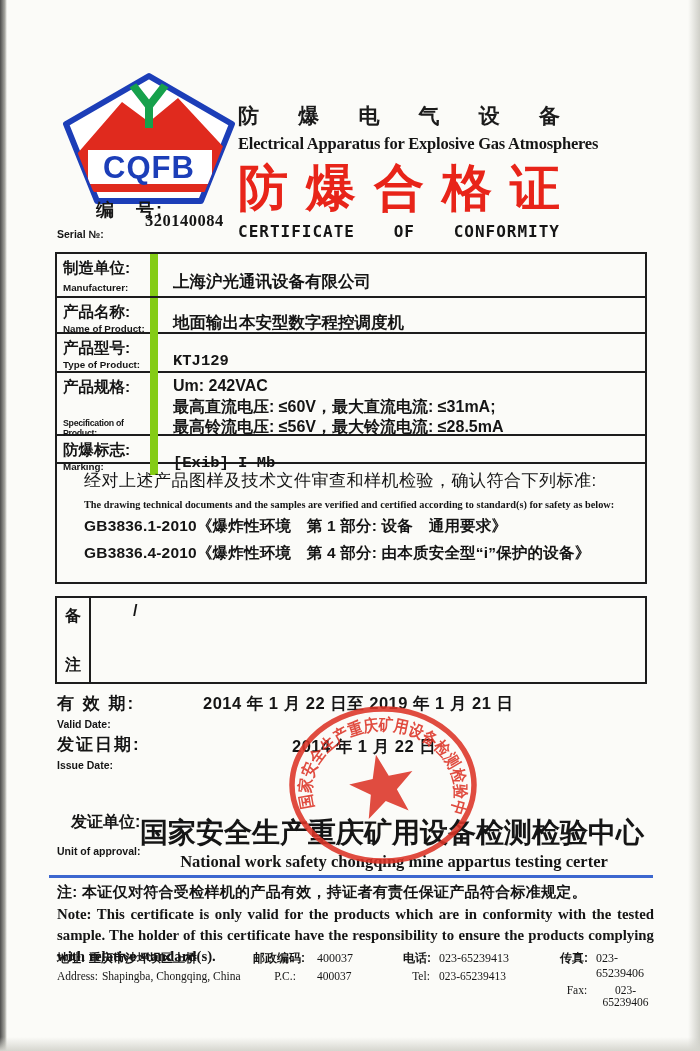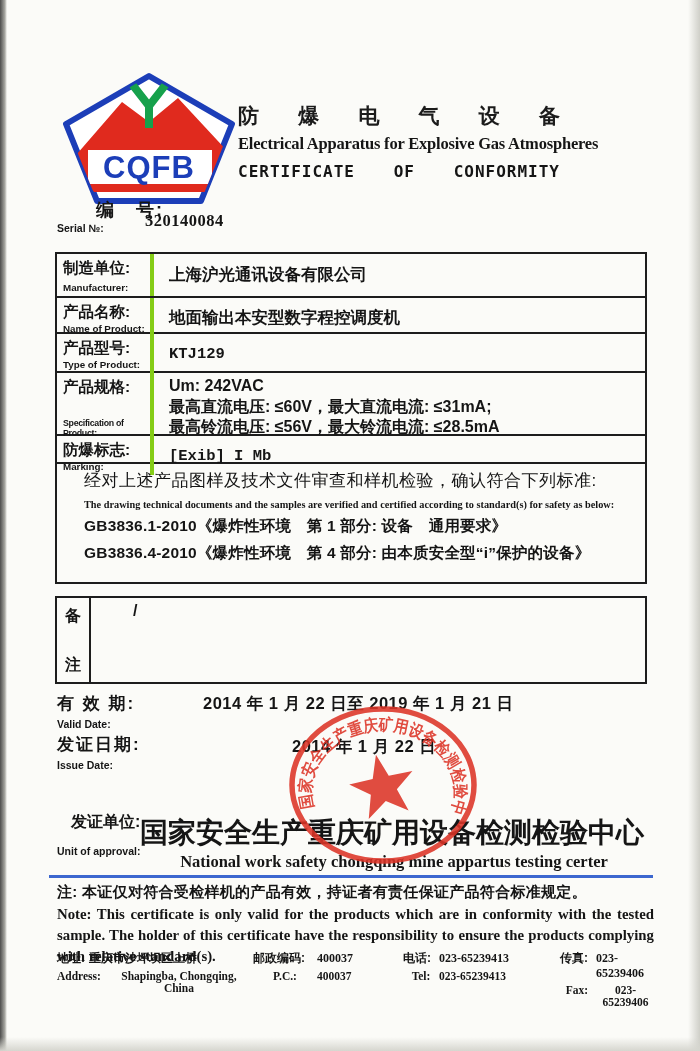--- a/index.html
+++ b/index.html
@@ -24,34 +24,34 @@
   .title-en { font-family:"Liberation Serif", serif; font-weight:700; font-size:16.5px;
     margin-top:5px; white-space:nowrap; letter-spacing:-0.2px; }
   .cert-cn { margin-top:8px; font-size:50px; line-height:52px; font-weight:700;
     color:#e82419; text-align:justify; text-align-last:justify; }
   .cert-en { margin-top:8px; font-size:16px; font-weight:700; letter-spacing:1px;
     font-family:"DejaVu Sans Mono", monospace; text-align:justify; text-align-last:justify; }
 
   
   .serial { position:absolute; left:57px; top:198px; }
   .serial .cn { font-size:18px; font-weight:700; letter-spacing:2px;margin-left:39px; }
-  .serial .en { font-size:10.5px; font-weight:700; margin-top:0; }
+  .serial .en { font-size:10.5px; font-weight:700; margin-top:6px; }
   .serial-value { position:absolute; left:145px; top:211px; font-size:16.5px; font-weight:600;
     font-family:"Liberation Serif", serif; letter-spacing:.5px; }
 
   
   .cert-table { position:absolute; left:55px; top:252px; width:592px;
     border:2px solid #1d1d1d; background:transparent; }
   .trow { display:grid; grid-template-columns:93px 1fr; border-bottom:2px solid #1d1d1d; }
   .tlabel { padding:4px 3px 3px 6px; display:flex; flex-direction:column; justify-content:space-between; }
   .lab-cn { font-size:15.5px; font-weight:700; }
   .lab-en { font-size:9.8px; font-weight:700; transform-origin:left; }
   .lab-en.tight { font-size:8.8px; letter-spacing:-.3px; }
-  .tvalue { border-left:4px solid #84cc16; padding:3px 6px 3px 15px;
-    display:flex; flex-direction:column; justify-content:center;
+  .tvalue { border-left:8px solid #84cc16; padding:3px 6px 3px 15px;
+    display:flex; flex-direction:column; justify-content:flex-end;
     font-size:16.5px; font-weight:600; }
   .tvalue .mono { font-family:"Liberation Mono", monospace; font-weight:700; font-size:15.5px; }
   .spec-line { font-size:16px; line-height:20.5px; font-weight:600; }
   .r1 { height:44px; } .r2 { height:36px; } .r3 { height:39px; } .r4 { height:63px; } .r5 { height:28px; }
 
   .standards { height:118px; padding:5px 8px 4px 27px; }
   .std-cn { font-size:17px; font-weight:400; letter-spacing:.5px; }
   .std-en { font-family:"Liberation Serif", serif; font-size:10.3px; font-weight:700; margin-top:7px; }
   .std-item { font-size:15.5px; font-weight:600; margin-top:6px; letter-spacing:.2px; }
 
@@ -91,21 +91,21 @@
   .note-cn { font-size:15px; font-weight:700; letter-spacing:.3px; }
   .note-en { margin-top:2px; font-family:"Liberation Serif", serif; font-size:14.8px;
     font-weight:700; line-height:21px; text-align:justify; }
 
   
   .contacts { position:absolute; left:57px; top:950px; width:600px;
     display:grid; grid-template-columns:196px 150px 157px 1fr; }
   .c-cell .line { display:flex; align-items:baseline; }
   .c-cell .line + .line { margin-top:3px; }
   .c-lab { font-weight:700; font-size:12px; flex:none; }
-  .c-val { font-weight:700; font-size:12px; font-family:"Liberation Serif", serif; }
+  .c-val { font-weight:400; font-size:12px; font-family:"Liberation Serif", serif; }
   .c-cell .en .c-lab, .c-cell .en .c-val { font-size:11.5px;text-align:center; }
   .pc-lab { width:64px; } 
   .tel-lab { width:36px; } .fax-lab { width:36px; }
   .addr-lab { margin-right:4px; }
 </style>
 </head>
 <body>
 
 <div class="page">
   <div class="edge-left"></div>
@@ -124,20 +124,21 @@
       <rect x="28" y="80" width="124" height="34" fill="#ffffff"></rect>
       <path d="M75,18 L89,36 L103,18" fill="none" stroke="#16a14c" stroke-width="8" stroke-linecap="square"></path>
       <line x1="89" y1="34" x2="89" y2="58" stroke="#16a14c" stroke-width="8"></line>
       <text x="89" y="108" text-anchor="middle" font-family="Liberation Sans, sans-serif" font-size="31" font-weight="bold" fill="#1c3eb8" letter-spacing="1">CQFB</text>
     </g>
   </svg>
 
   <div class="head-block">
     <div class="title-cn">防爆电气设备</div>
     <div class="title-en">Electrical Apparatus for Explosive Gas Atmospheres</div>
+    <div class="cert-cn">防爆合格证</div>
     <div class="cert-en">CERTIFICATE OF CONFORMITY</div>
   </div>
 
   <div class="serial">
     <div class="cn">编　号:</div>
     <div class="en">Serial  №:</div>
   </div>
   <div class="serial-value">320140084</div>
 
   <div class="cert-table">

